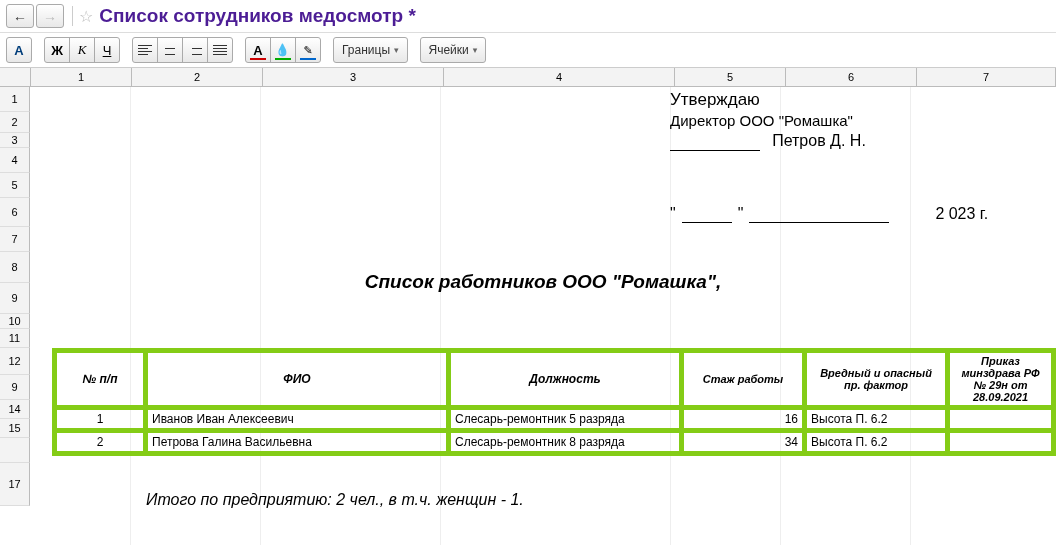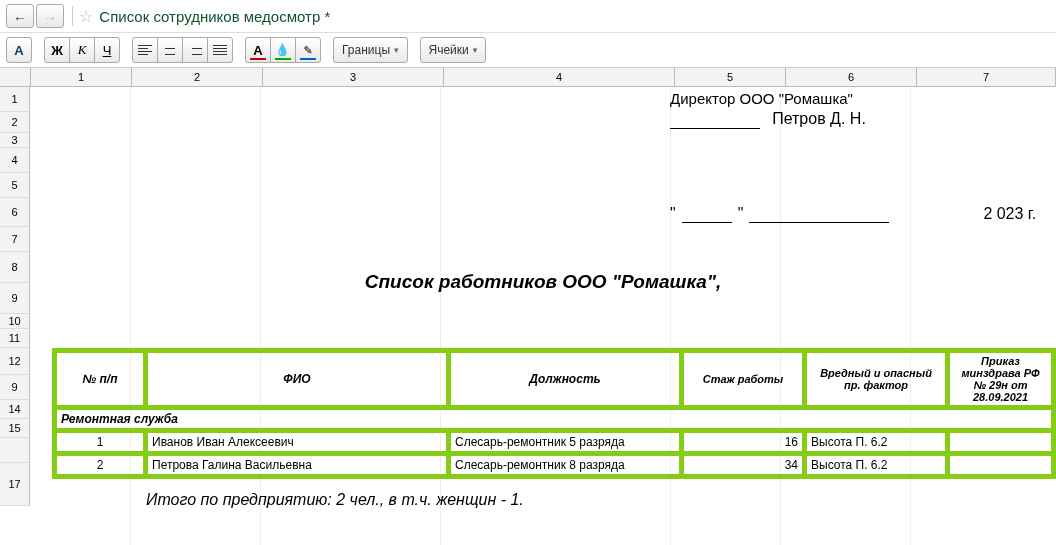--- a/index.html
+++ b/index.html
@@ -1,20 +1,20 @@
 <!DOCTYPE html>
 <html><head>
 <meta charset="utf-8">
 <style>
 html,body{margin:0;padding:0;font-family:Arial,sans-serif;font-size:12px;color:#000;background:#fff;}
 .title-bar{display:flex;align-items:center;padding:4px 6px;border-bottom:1px solid #ddd;}
 .nav-btn{width:26px;height:22px;border:1px solid #aaa;background:linear-gradient(#fff,#e8e8e8);border-radius:3px;display:flex;align-items:center;justify-content:center;margin-right:2px;cursor:pointer;font-size:14px;font-weight:bold;color:#333;}
 .nav-sep{width:1px;height:20px;background:#ccc;margin:0 6px;}
 .star-icon{font-size:16px;color:#bbb;margin-right:6px;}
-.doc-title{font-size:15px;color:#14532d;}
+.doc-title{font-size:19px;color:#4c1d95;font-weight:bold;}
 .toolbar{display:flex;align-items:center;padding:4px 6px;border-bottom:1px solid #ccc;gap:2px;}
 .tool-btn{min-width:24px;height:24px;border:1px solid #aaa;background:linear-gradient(#fff,#e8e8e8);border-radius:3px;display:flex;align-items:center;justify-content:center;cursor:pointer;font-size:13px;position:relative;}
 .tool-group{display:flex;gap:0;}
 .tool-group .tool-btn{border-radius:0;margin-right:-1px;}
 .tool-group .tool-btn:first-child{border-radius:3px 0 0 3px;}
 .tool-group .tool-btn:last-child{border-radius:0 3px 3px 0;margin-right:0;}
 .tool-sep{width:8px;}
 .dropdown-btn{padding:0 8px;font-size:12px;color:#333;gap:4px;}
 .dropdown-btn .chev{font-size:9px;color:#666;}
 .btn-bold{font-weight:bold;color:#003d7a;}
@@ -39,21 +39,21 @@
 .c5{left:640px;width:110px;}
 .c6{left:750px;width:130px;}
 .doc-content{position:absolute;left:0;right:0;top:0;}
 .approval{position:absolute;left:640px;top:2px;font-size:15px;line-height:1.3;}
 .approval .line1{font-size:17px;}
 .sign-line{display:inline-block;border-bottom:1px solid #000;width:90px;vertical-align:bottom;}
 .date-row{position:absolute;left:640px;top:118px;font-size:16px;display:flex;align-items:flex-end;gap:6px;}
 .date-row .q{font-size:16px;}
 .date-row .d1{display:inline-block;border-bottom:1px solid #000;width:50px;}
 .date-row .d2{display:inline-block;border-bottom:1px solid #000;width:140px;}
-.date-row .yr{margin-left:88px;}
+.date-row .yr{margin-left:40px;}
 .title-main{position:absolute;top:180px;left:0;right:0;text-align:center;font-size:19px;font-weight:bold;font-style:italic;line-height:1.6;}
 .table-wrap{position:absolute;top:261px;left:22px;right:0;}
 table.data{border-collapse:collapse;width:1004px;}
 table.data th,table.data td{border:5px solid #84cc16;padding:2px 4px;font-size:12px;vertical-align:middle;}
 table.data th{font-weight:bold;font-style:italic;text-align:center;height:38px;font-size:12px;}
 table.data th.small{font-size:11px;}
 .section-row td{font-weight:bold;font-style:italic;font-size:15px;text-align:left;padding:3px 6px;}
 .num-cell{text-align:center;}
 .right-cell{text-align:right;padding-right:6px;}
 .total-row{position:absolute;top:404px;left:116px;font-size:16px;font-style:italic;}
@@ -184,20 +184,21 @@
   <div class="content" style="height:470px;">
     <div class="grid-col c1"></div>
     <div class="grid-col c2"></div>
     <div class="grid-col c3"></div>
     <div class="grid-col c4"></div>
     <div class="grid-col c5"></div>
     <div class="grid-col c6"></div>
 
     <div class="doc-content">
       <div class="approval">
+        <div class="line1">Утверждаю</div>
         <div>Директор ООО "Ромашка"</div>
         <div style="">
           <span class="sign-line"></span>
           <span style="margin-left:8px;font-size:16px;">Петров Д. Н.</span>
         </div>
       </div>
       <div class="date-row">
         <span class="q">"</span>
         <span class="d1"></span>
         <span class="q">"</span>
@@ -211,23 +212,20 @@
       <div class="table-wrap">
         <table class="data">
           <tbody>
               <tr>
             <th style="width:78px;">№ п/п</th>
             <th style="width:290px;">ФИО</th>
             <th style="width:220px;">Должность</th>
             <th style="width:110px;" class="small">Стаж работы</th>
             <th style="width:130px;" class="small">Вредный и опасный пр. фактор</th>
             <th class="small">Приказ минздрава РФ № 29н от 28.09.2021</th>
-          </tr>
-          <tr class="section-row">
-            <td colspan="6">Ремонтная служба</td>
           </tr>
           <tr>
             <td class="num-cell">1</td>
             <td>Иванов Иван Алексеевич</td>
             <td>Слесарь-ремонтник 5 разряда</td>
             <td class="right-cell">16</td>
             <td>Высота П. 6.2</td>
             <td></td>
           </tr>
           <tr>

